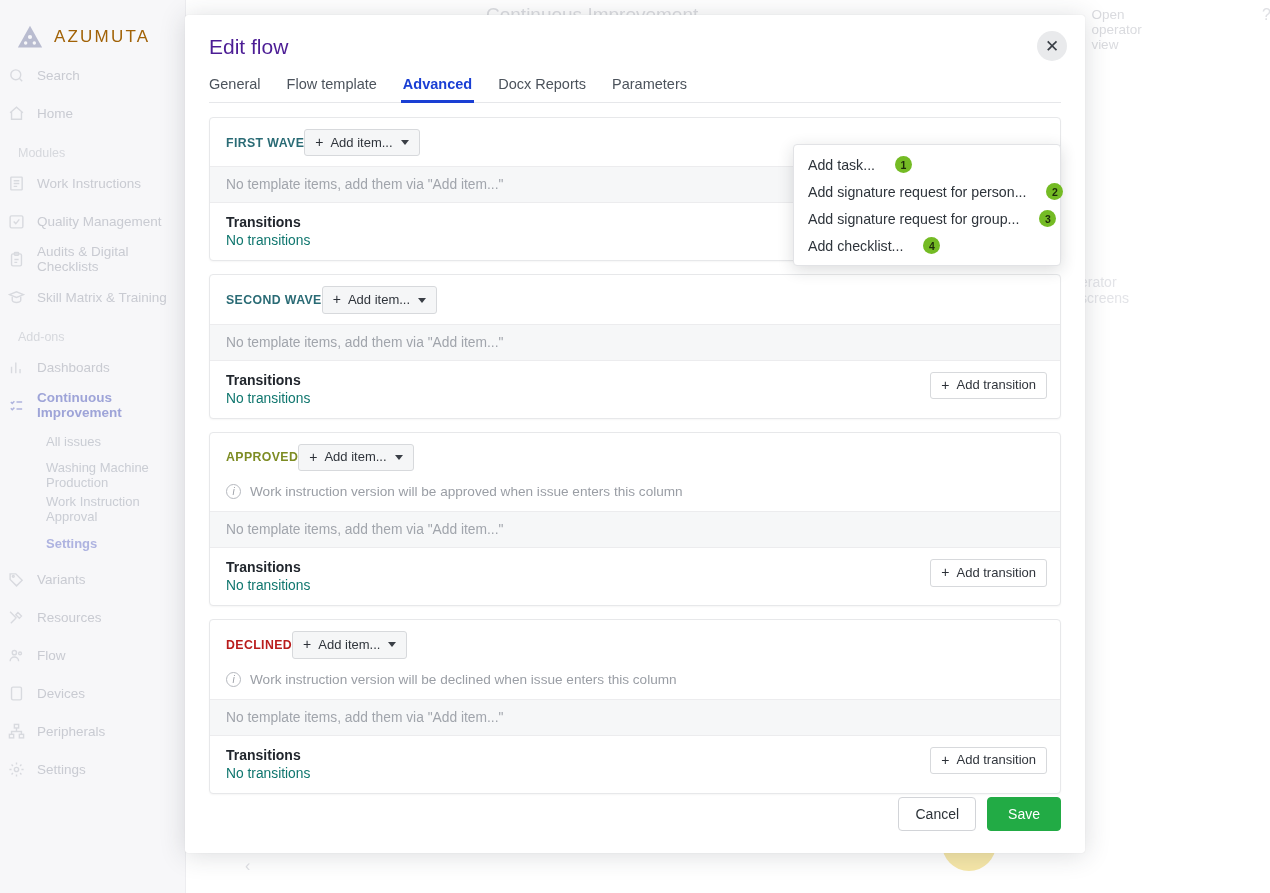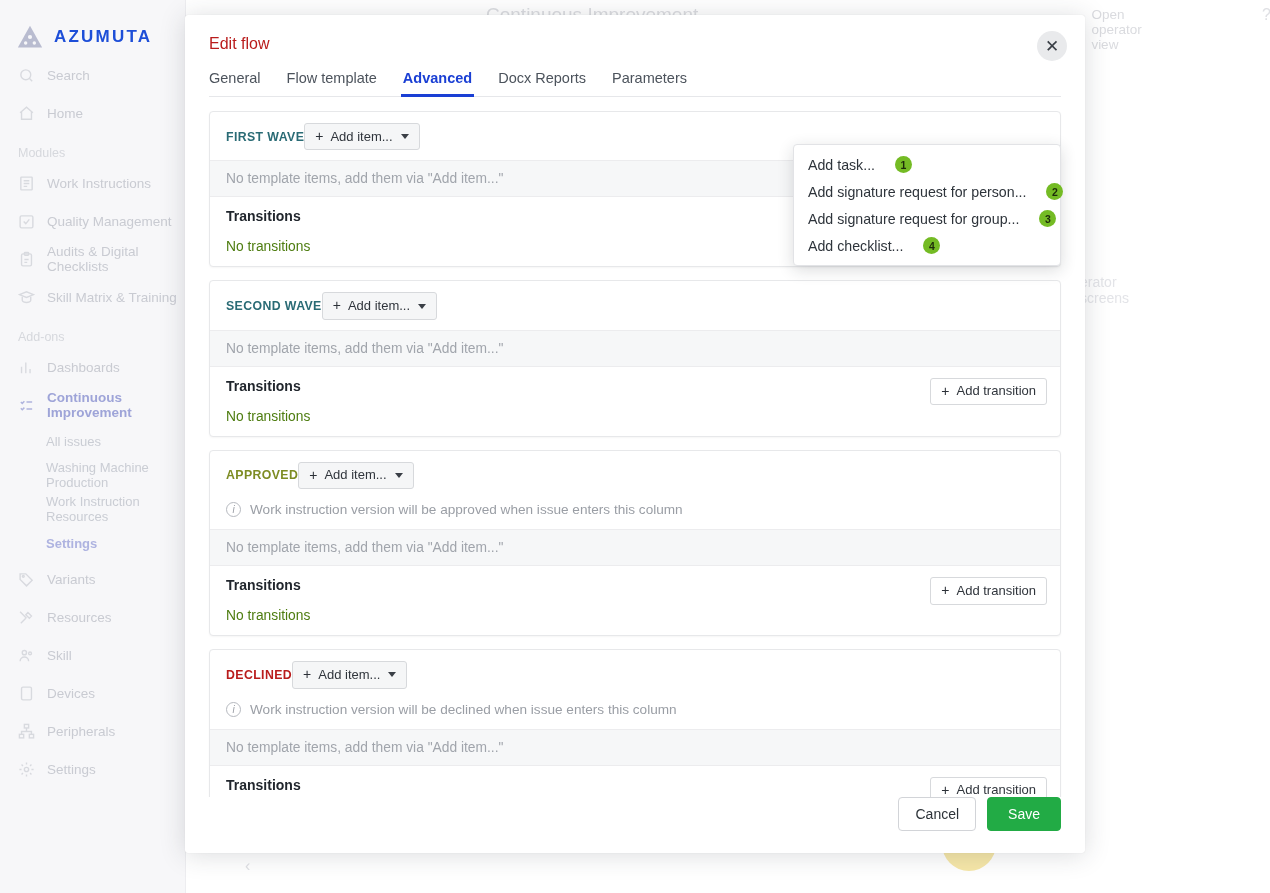--- a/index.html
+++ b/index.html
@@ -13,25 +13,25 @@
 
   
   .bg-layer { position: absolute; inset: 0; background: #ffffff; }
 
   .sidebar {
     position: absolute; left: 0; top: 0; width: 186px; height: 893px;
     background: #f7f7f9; border-right: 1px solid #ededf0;
   }
   .brand { display: flex; align-items: center; gap: 10px; padding: 18px 0 0 16px; height: 56px; }
   .brand-logo { width: 28px; height: 26px; flex: 0 0 auto; }
-  .brand-name { font-size: 17px; letter-spacing: 2.2px; color: #1d4ed8; font-weight: 700; }
+  .brand-name { font-size: 17px; letter-spacing: 2.2px; color: #a16207; font-weight: 400; }
 
   .side-row {
     display: flex; align-items: center; gap: 12px;
-    height: 38px; padding-left: 18px; color: #c9cbd2; font-size: 13.5px;
+    height: 38px; padding-left: 8px; color: #c9cbd2; font-size: 13.5px;
   }
   .side-row .ico { width: 17px; height: 17px; flex: 0 0 auto; opacity: .65; }
   .side-group {
     padding: 14px 0 4px 18px; font-size: 12.5px; color: #d6d8dd;
   }
   .side-sub { height: 34px; padding-left: 46px; display: flex; align-items: center; font-size: 13px; color: #cacdd4; }
   .side-sub.active { color: #aeb3e0; font-weight: 600; }
   .side-row.active { color: #9ea4d8; font-weight: 600; }
   .side-row.active .ico { opacity: .8; }
 
@@ -53,21 +53,21 @@
   }
 
   
   .modal {
     position: absolute; left: 185px; top: 15px; width: 900px; height: 838px;
     background: #ffffff; border-radius: 3px;
     box-shadow: 0 2px 26px rgba(40,45,60,.17), 0 0 1px rgba(0,0,0,.15);
     display: flex; flex-direction: column;
   }
   .modal-head { padding: 20px 24px 0 24px; position: relative; }
-  .modal-title { font-size: 16px; color: #b91c1c; font-weight: 400; }
+  .modal-title { font-size: 21px; color: #4c1d95; font-weight: 400; }
   .close-btn {
     position: absolute; right: 18px; top: 16px; width: 30px; height: 30px;
     border-radius: 50%; background: #e9eaec; display:flex; align-items:center; justify-content:center;
     color:#3a3f46; font-size: 17px; cursor: pointer;
   }
   .tabs { display: flex; gap: 26px; margin-top: 17px; border-bottom: 1px solid #e6e7ea; }
   .tab { font-size: 14.5px; color: #4c535c; padding-bottom: 10px; cursor: pointer; position: relative; }
   .tab.active { color: #1a3fd4; font-weight: 600; }
   .tab.active::after {
     content:""; position:absolute; left:-2px; right:-2px; bottom:-1px; height:3px; background:#1a3fd4;
@@ -102,21 +102,21 @@
 
   .info-line { display:flex; align-items:center; gap:9px; padding: 3px 16px 12px 16px; font-size:13.6px; color:#9a9ea5; }
   .info-ico { width:15px;height:15px;border:1px solid #b6b9bf;border-radius:50%;display:flex;align-items:center;justify-content:center;font-size:10px;color:#9a9ea5;font-style:italic;flex:0 0 auto;}
 
   .empty-band {
     background:#f6f7f8; border-top:1px solid #ececee; border-bottom:1px solid #ececee;
     padding: 10px 16px; font-size: 13.8px; color:#a1a5ac;
   }
   .trans-row { display:flex; align-items:flex-start; justify-content:space-between; padding: 11px 13px 12px 16px; }
   .trans-title { font-size: 14px; font-weight: 700; color:#21262d; }
-  .trans-none { font-size: 13.8px; color:#4d7c0f; margin-top: 15px; }
+  .trans-none { font-size: 13.8px; color:#0f766e; margin-top: 3px; }
 
   .modal-foot { padding: 0 24px 22px 24px; display:flex; justify-content:flex-end; gap: 11px; }
   .btn-cancel {
     font-family:"Liberation Sans", sans-serif;
     font-size: 14px; background:#fff; border:1px solid #d2d4d8; color:#2d3339;
     padding: 8px 16px; border-radius:4px; cursor:pointer;
   }
   .btn-save {
     font-family:"Liberation Sans", sans-serif;
     font-size: 14px; background:#22ab45; border:1px solid #22ab45; color:#fff;
@@ -246,21 +246,21 @@
         <span>Dashboards</span>
       </div>
       <div class="side-row active">
         <svg class="ico" viewBox="0 0 24 24" fill="none" stroke="#9ea4d8" stroke-width="2">
             <path d="M4 7l2 2 3-3M4 16l2 2 3-3M12 7h8M12 17h8"></path>
           </svg>
         <span>Continuous Improvement</span>
       </div>
       <div class="side-sub">All issues</div>
       <div class="side-sub">Washing Machine Production</div>
-      <div class="side-sub">Work Instruction Resources</div>
+      <div class="side-sub">Work Instruction Approval</div>
       <div class="side-sub active">Settings</div>
 
       <div class="side-row">
         <svg class="ico" viewBox="0 0 24 24" fill="none" stroke="#c9cbd2" stroke-width="2">
             <path d="M3 12V4h8l9 9-8 8z"></path>
             <circle cx="7.5" cy="7.5" r="1.3"></circle>
           </svg>
         <span>Variants</span>
       </div>
       <div class="side-row">
@@ -269,21 +269,21 @@
             <path d="M4 20l7-7"></path>
           </svg>
         <span>Resources</span>
       </div>
       <div class="side-row">
         <svg class="ico" viewBox="0 0 24 24" fill="none" stroke="#c9cbd2" stroke-width="2">
             <circle cx="9" cy="8" r="3"></circle>
             <path d="M3 20c0-3.3 2.7-6 6-6s6 2.7 6 6"></path>
             <circle cx="17" cy="9" r="2"></circle>
           </svg>
-        <span>Skill</span>
+        <span>Flow</span>
       </div>
       <div class="side-row">
         <svg class="ico" viewBox="0 0 24 24" fill="none" stroke="#c9cbd2" stroke-width="2">
             <rect x="5" y="3" width="14" height="18" rx="2"></rect>
           </svg>
         <span>Devices</span>
       </div>
       <div class="side-row">
         <svg class="ico" viewBox="0 0 24 24" fill="none" stroke="#c9cbd2" stroke-width="2">
             <rect x="9" y="2" width="6" height="5"></rect>

